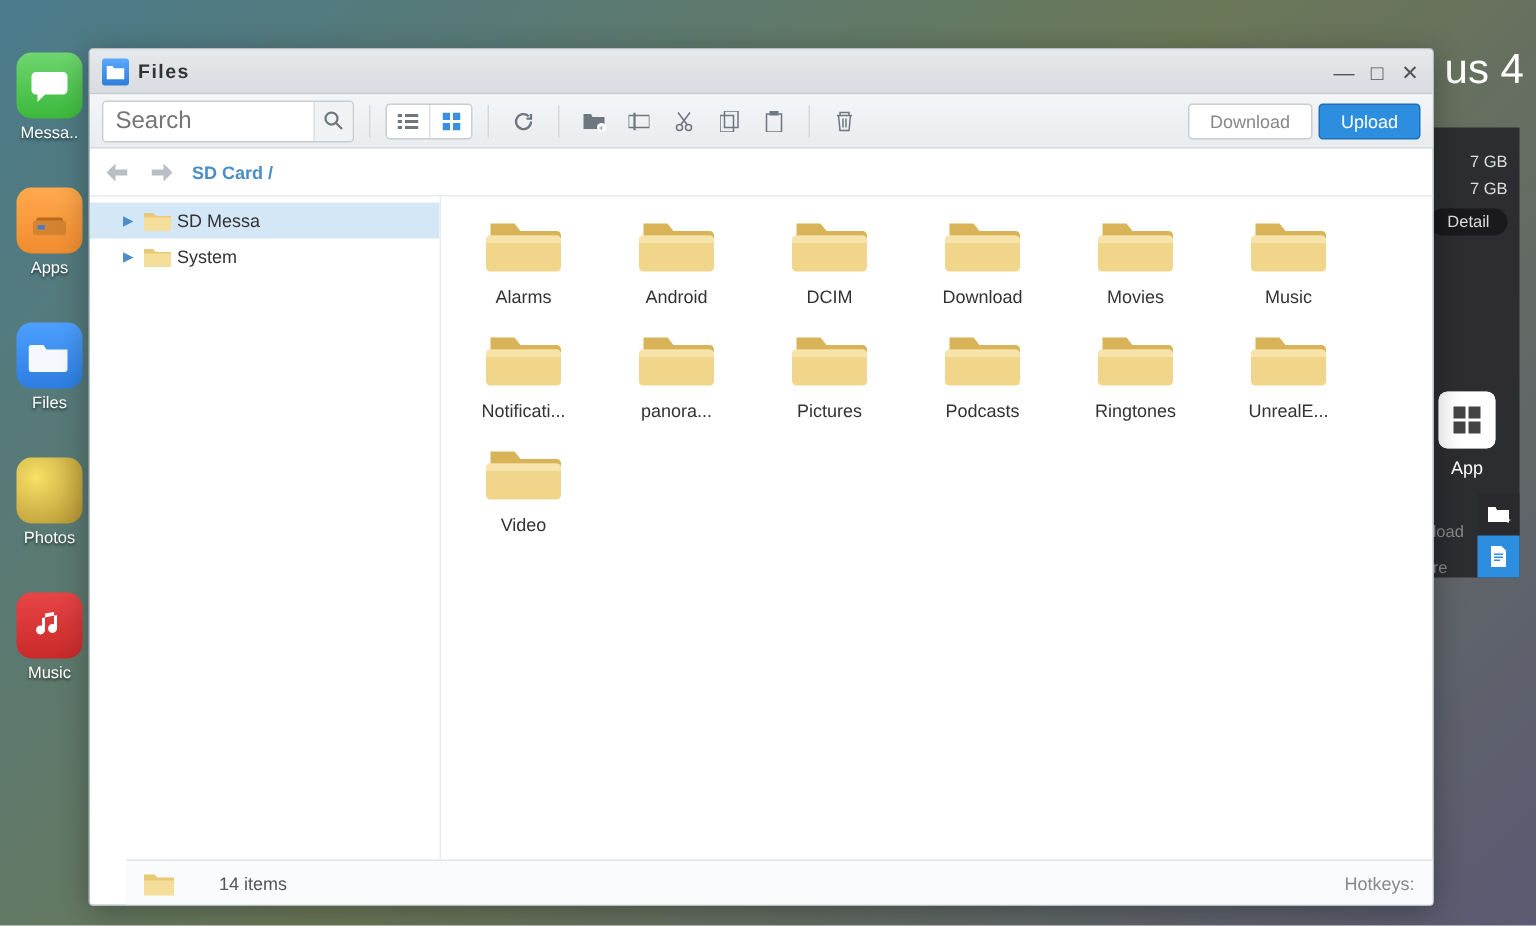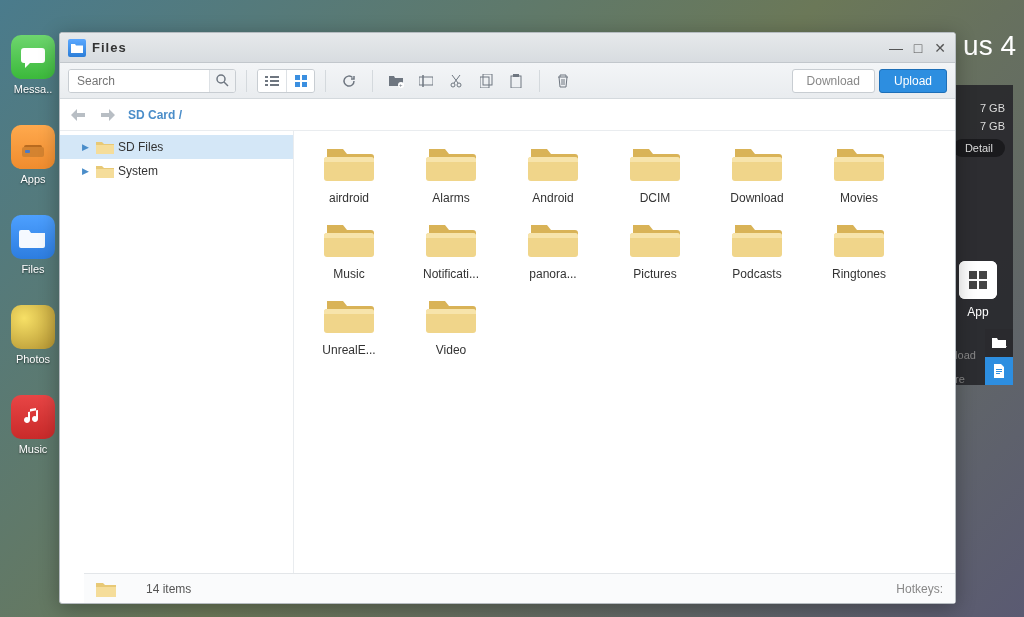--- a/index.html
+++ b/index.html
@@ -32,21 +32,21 @@
     .window { position: absolute; left: 59px; top: 32px; width: 897px; height: 572px; background: #fff; border: 1px solid #b6bcc1; border-radius: 3px; box-shadow: 0 4px 20px rgba(0,0,0,0.3); display: flex; flex-direction: column; }
     
     .titlebar { height: 30px; background: linear-gradient(#e6e9eb, #d8dce0); border-bottom: 1px solid #c2c7cc; display: flex; align-items: center; padding: 0 8px; border-radius: 3px 3px 0 0; }
     .titlebar-icon { width: 18px; height: 18px; background: linear-gradient(#5ba8ff, #2c7ed8); border-radius: 2px; margin-right: 6px; display: flex; align-items: center; justify-content: center; }
     .titlebar-title { font-weight: bold; font-size: 13px; color: #333; letter-spacing: 1px; }
     .window-controls { margin-left: auto; display: flex; gap: 8px; }
     .wc { width: 14px; height: 14px; cursor: pointer; color: #555; font-size: 14px; display: flex; align-items: center; justify-content: center; }
     
     .toolbar { height: 36px; background: linear-gradient(#f3f5f7, #e9ecef); border-bottom: 1px solid #d4d9dd; display: flex; align-items: center; padding: 0 8px; gap: 4px; }
     .search-box { display: flex; border: 1px solid #c8cdd2; border-radius: 3px; overflow: hidden; background: #fff; }
-    .search-input { border: none; padding: 4px 8px; width: 140px; font-size: 12px; outline: none; }
+    .search-input { border: none; padding: 4px 8px; width: 140px; font-size: 16px; outline: none; }
     .search-btn { width: 26px; background: #f0f2f4; border-left: 1px solid #dde1e5; display: flex; align-items: center; justify-content: center; cursor: pointer; color: #6e7680; }
     .divider { width: 1px; height: 22px; background: #d4d9dd; margin: 0 6px; }
     .view-toggle { display: flex; border: 1px solid #c8cdd2; border-radius: 3px; overflow: hidden; }
     .view-btn { width: 28px; height: 22px; display: flex; align-items: center; justify-content: center; cursor: pointer; background: #fff; color: #6e7680; }
     .view-btn.active { color: #3b8fe0; }
     .view-btn + .view-btn { border-left: 1px solid #dde1e5; }
     .tool-btn { width: 26px; height: 24px; display: flex; align-items: center; justify-content: center; cursor: pointer; color: #6e7680; border-radius: 3px; }
     .spacer { flex: 1; }
     .action-btn { padding: 4px 14px; border: 1px solid #c8cdd2; border-radius: 3px; font-size: 12px; cursor: pointer; background: #fff; color: #888; }
     .action-btn.primary { background: #2d8ee0; border-color: #1d6fb8; color: #fff; }
@@ -270,49 +270,41 @@
 
   <div class="body">
     <div class="sidebar">
       <div class="tree-item selected">
         <span class="indent"></span>
         <span class="tree-expander">▶</span>
         <svg class="tree-folder-icon" viewBox="0 0 18 14">
             <path fill="#e8c976" d="M0 2h6l2 2h10v10H0z"></path>
             <path fill="#f5dd9a" d="M0 5h18v9H0z"></path>
           </svg>
-        <span class="tree-label">SD Files</span>
+        <span class="tree-label">SD Messa</span>
       </div>
       <div class="tree-item">
         <span class="indent"></span>
         <span class="tree-expander">▶</span>
         <svg class="tree-folder-icon" viewBox="0 0 18 14">
             <path fill="#e8c976" d="M0 2h6l2 2h10v10H0z"></path>
             <path fill="#f5dd9a" d="M0 5h18v9H0z"></path>
           </svg>
         <span class="tree-label">System</span>
       </div>
     </div>
 
     <div class="content">
       <div class="folder-grid" id="folder-grid">
           <div class="folder-item">
             <svg class="folder-icon" viewBox="0 0 50 40">
               <path fill="#d9b357" d="M3 6h16l4 5h24a3 3 0 0 1 3 3v2H3z"></path>
               <path fill="#f0d58a" d="M3 14h44a3 3 0 0 1 3 3v18a3 3 0 0 1-3 3H3a3 3 0 0 1-3-3V17a3 3 0 0 1 3-3z"></path>
               <path fill="#f7e4ab" d="M3 14h44a3 3 0 0 1 3 3v2H0v-2a3 3 0 0 1 3-3z"></path>
             </svg>
-            <span class="folder-label">airdroid</span>
-          </div>
-          <div class="folder-item">
-            <svg class="folder-icon" viewBox="0 0 50 40">
-              <path fill="#d9b357" d="M3 6h16l4 5h24a3 3 0 0 1 3 3v2H3z"></path>
-              <path fill="#f0d58a" d="M3 14h44a3 3 0 0 1 3 3v18a3 3 0 0 1-3 3H3a3 3 0 0 1-3-3V17a3 3 0 0 1 3-3z"></path>
-              <path fill="#f7e4ab" d="M3 14h44a3 3 0 0 1 3 3v2H0v-2a3 3 0 0 1 3-3z"></path>
-            </svg>
             <span class="folder-label">Alarms</span>
           </div>
           <div class="folder-item">
             <svg class="folder-icon" viewBox="0 0 50 40">
               <path fill="#d9b357" d="M3 6h16l4 5h24a3 3 0 0 1 3 3v2H3z"></path>
               <path fill="#f0d58a" d="M3 14h44a3 3 0 0 1 3 3v18a3 3 0 0 1-3 3H3a3 3 0 0 1-3-3V17a3 3 0 0 1 3-3z"></path>
               <path fill="#f7e4ab" d="M3 14h44a3 3 0 0 1 3 3v2H0v-2a3 3 0 0 1 3-3z"></path>
             </svg>
             <span class="folder-label">Android</span>
           </div>

